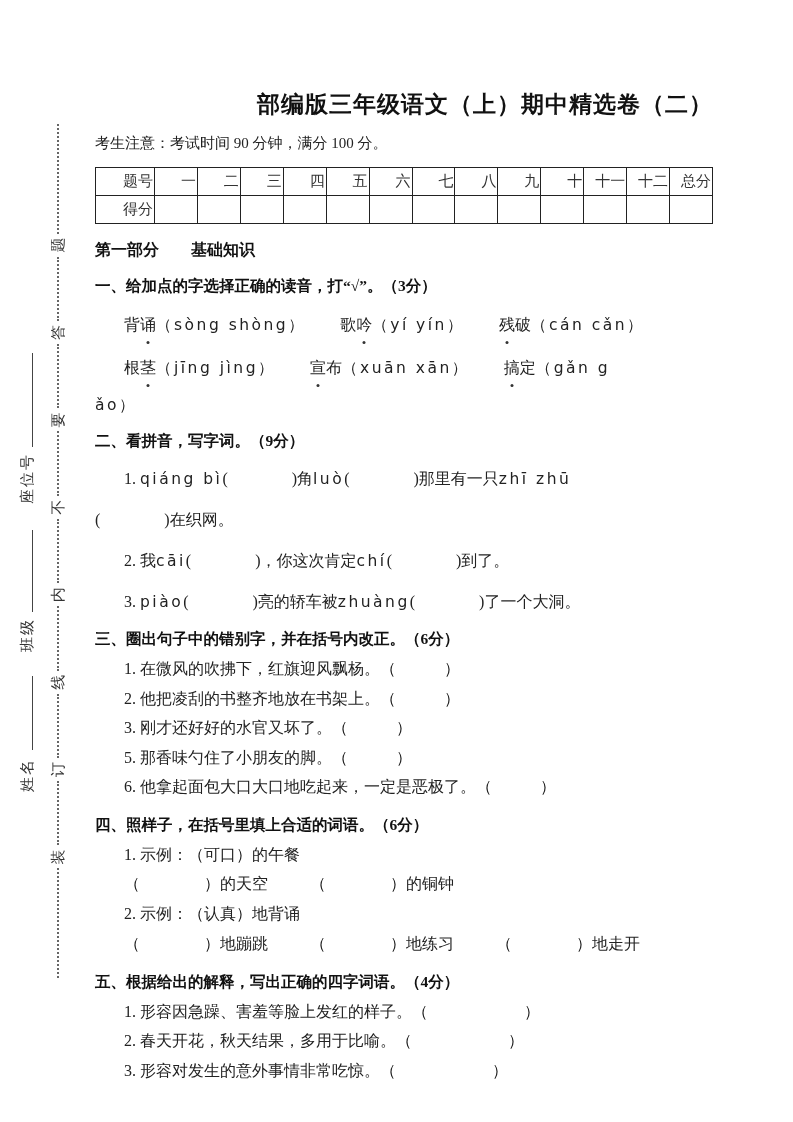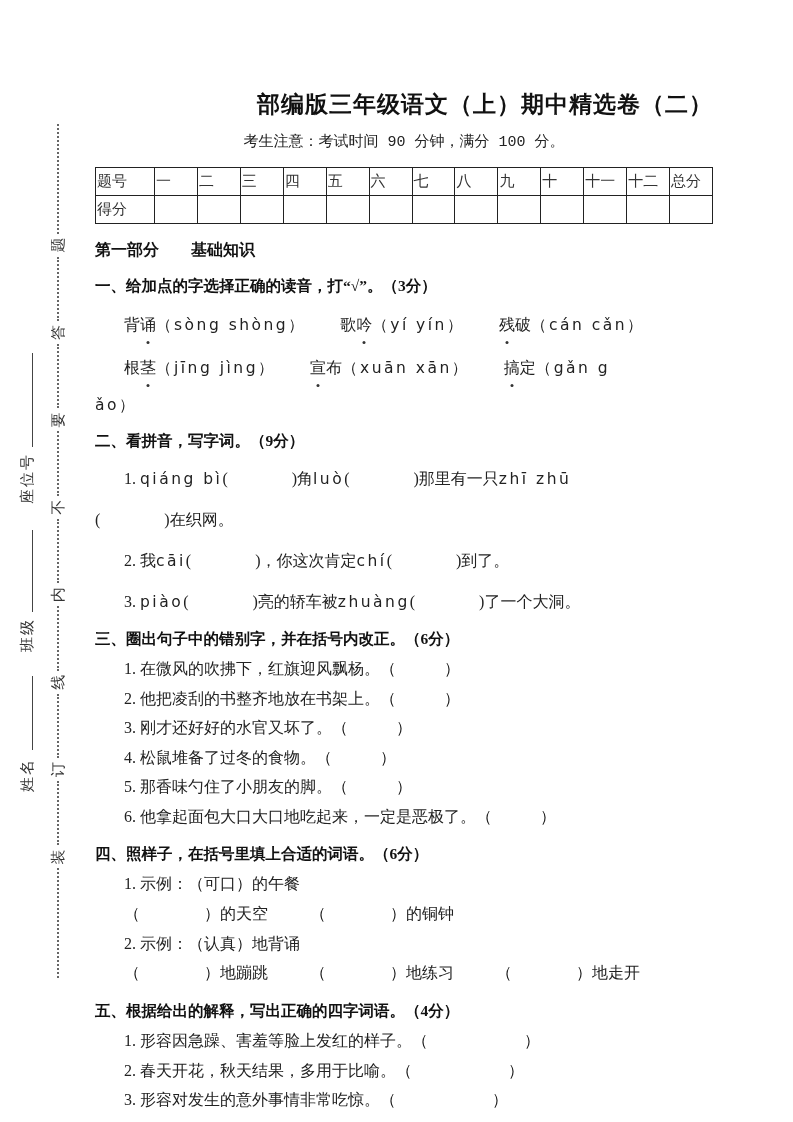--- a/index.html
+++ b/index.html
@@ -29,25 +29,25 @@
   .fline.l1{width:74px;margin-left:8px;margin-right:24px;}
   .fline.l2{width:82px;margin-left:6px;margin-right:26px;}
   .fline.l3{width:94px;margin-left:6px;}
 
   
   .main{position:absolute;left:95px;top:88px;width:618px;}
   h1.title{
     margin:0 0 10px 0;text-align:right;font-size:23px;font-weight:bold;
     letter-spacing:1px;line-height:34px;color:#111;
   }
-  .notice{margin:0 0 13px 0;text-align:center;font-size:15px;line-height:22px;color:#222;font-family:Liberation Mono, monospace;}
+  .notice{margin:0 0 13px 0;font-size:15px;line-height:22px;color:#222;}
 
   table.score-table{border-collapse:collapse;table-layout:fixed;width:618px;}
   table.score-table td{
-    border:1.5px solid #222;height:27px;text-align:left;
+    border:1.5px solid #222;height:27px;text-align:right;
     font-size:15px;color:#333;padding:0 1px;overflow:hidden;
   }
   table.score-table td.c0{width:56px;}
 
   .part-heading{margin-top:13px;text-align:left;font-size:16px;font-weight:bold;line-height:26px;color:#111;}
   .qheading{margin-top:8px;font-size:15.5px;font-weight:bold;line-height:30px;color:#111;}
   .line{font-size:16px;line-height:28px;color:#222;}
   .indent{padding-left:29px;}
   .mt{margin-top:13px;}
   .mt-s{margin-top:9px;}
@@ -159,21 +159,20 @@
     <div class="qheading">二、看拼音，写字词。（9分）</div>
     <div class="line indent mt-s"><span>1. </span><span class="py">qiáng bì</span><span>(　　　　)角</span><span class="py">luò</span><span>(　　　　)那里有一只</span><span class="py">zhī zhū</span></div>
     <div class="line mt"><span>(　　　　)在织网。</span></div>
     <div class="line indent mt"><span>2. 我</span><span class="py">cāi</span><span>(　　　　)，你这次肯定</span><span class="py">chí</span><span>(　　　　)到了。</span></div>
     <div class="line indent mt"><span>3. </span><span class="py">piào</span><span>(　　　　)亮的轿车被</span><span class="py">zhuàng</span><span>(　　　　)了一个大洞。</span></div>
 
     <div class="qheading">三、圈出句子中的错别字，并在括号内改正。（6分）</div>
     <div class="line indent q3item">1. 在微风的吹拂下，红旗迎风飘杨。（　　　）</div>
     <div class="line indent q3item">2. 他把凌刮的书整齐地放在书架上。（　　　）</div>
     <div class="line indent q3item">3. 刚才还好好的水官又坏了。（　　　）</div>
-    <div class="line indent q3item">4. 松鼠堆备了过冬的食物。（　　　）</div>
     <div class="line indent q3item">5. 那香味勺住了小朋友的脚。（　　　）</div>
     <div class="line indent q3item">6. 他拿起面包大口大口地吃起来，一定是恶极了。（　　　）</div>
 
     <div class="qheading">四、照样子，在括号里填上合适的词语。（6分）</div>
     <div class="line indent q3item">1. 示例：（可口）的午餐</div>
     <div class="wordrow indent">
       <span>（　　　　）的天空</span>
       <span>（　　　　）的铜钟</span>
     </div>
     <div class="line indent q3item">2. 示例：（认真）地背诵</div>

